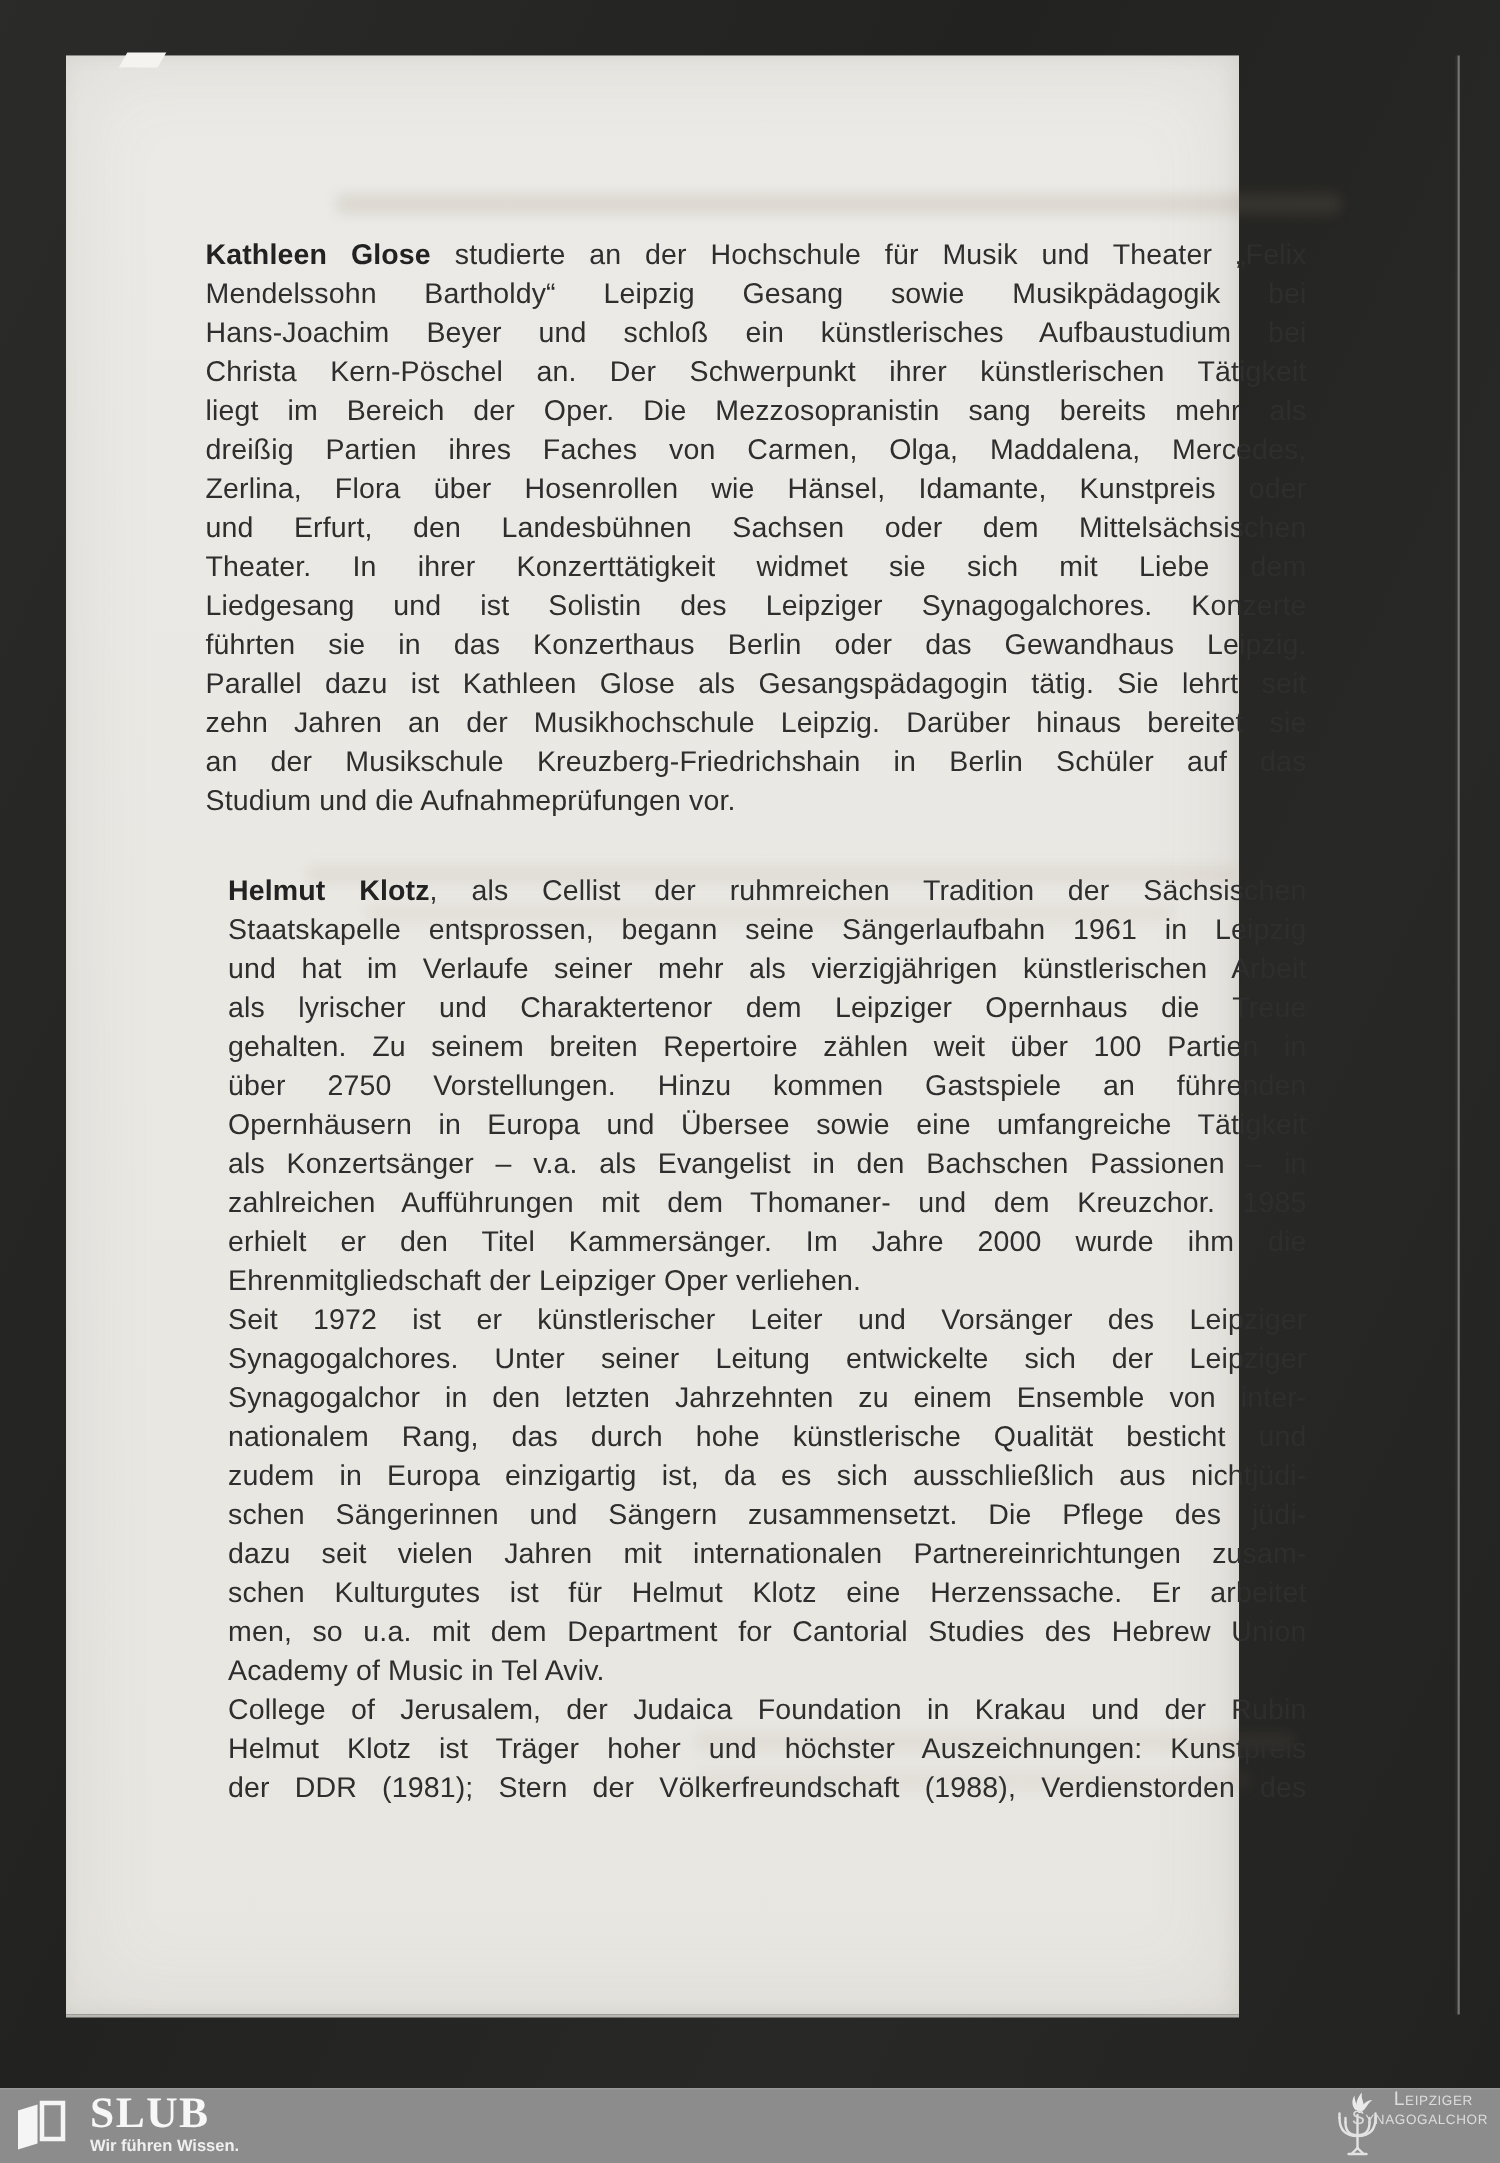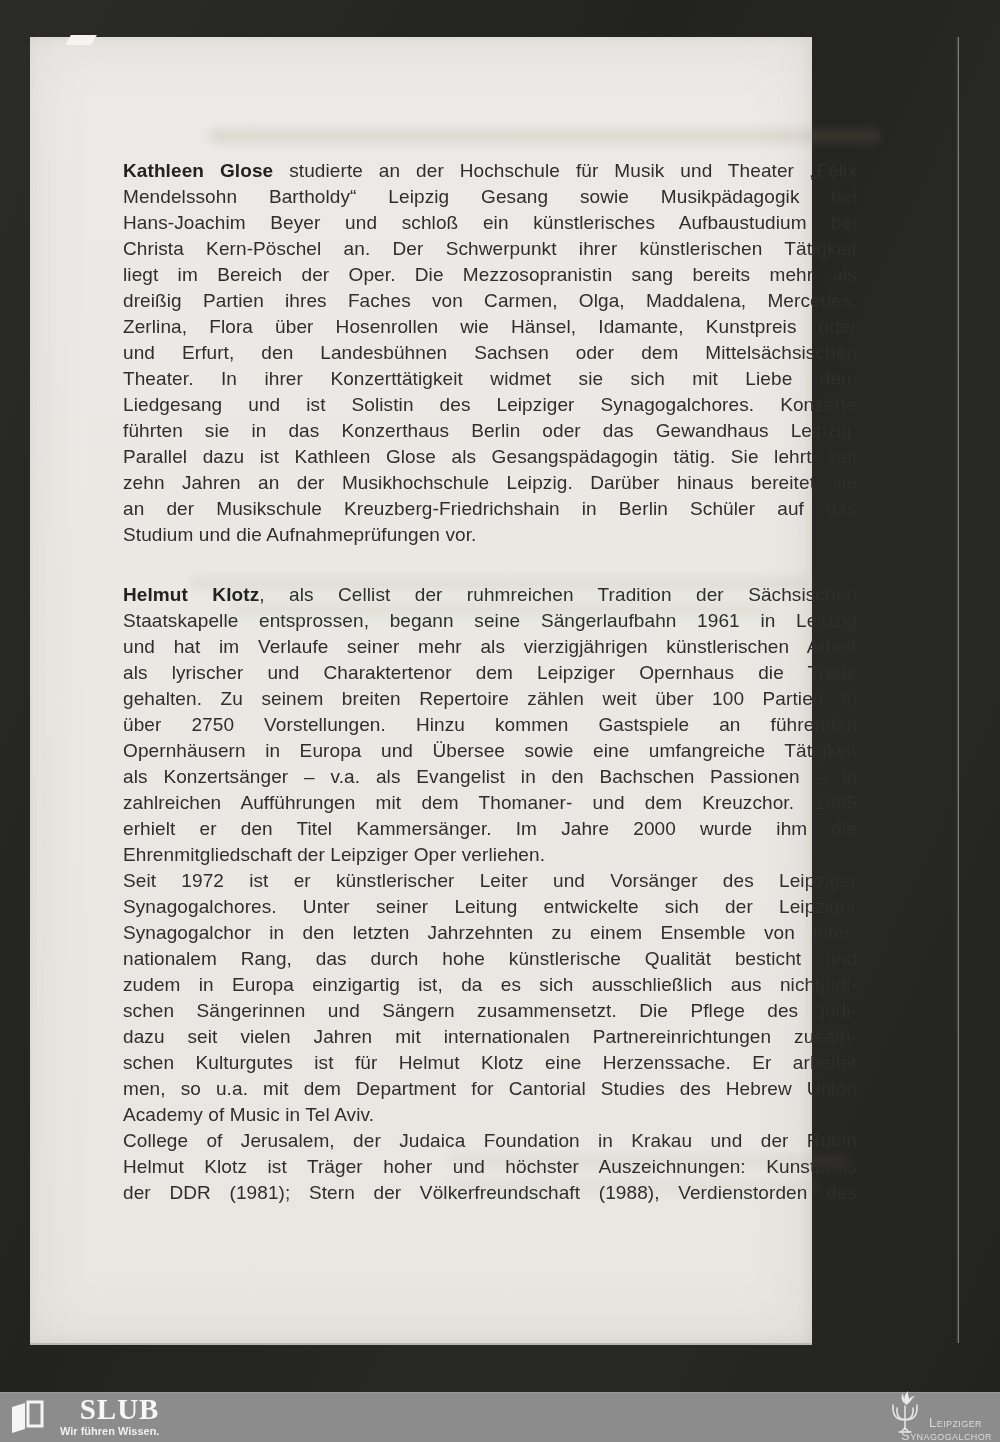--- a/index.html
+++ b/index.html
@@ -13,21 +13,21 @@
   }
   
   .stage::before {
     content: "";
     position: absolute; inset: 0;
     background: linear-gradient(115deg, rgba(255,255,255,0.03), rgba(0,0,0,0.05) 40%, rgba(255,255,255,0.02) 70%, rgba(0,0,0,0.06));
     pointer-events: none;
   }
   .paper {
     position: absolute;
-    left: 30px; top: 37px;
+    left: 44px; top: 37px;
     width: 782px; height: 1306px;
     background: linear-gradient(180deg, #ebeae6 0%, #eae8e3 45%, #e8e6e1 100%);
     border-bottom: 2px solid #b9b7b1;
     box-shadow: inset 0 0 60px rgba(120,115,105,0.12), inset -3px 0 12px rgba(110,105,95,0.10);
     text-decoration: underline;
   }
   .paper .corner-notch {
     position: absolute; left: 38px; top: -2px;
     width: 26px; height: 10px;
     background: #f4f3ef;
@@ -53,57 +53,57 @@
   .text-block {
     position: absolute;
     left: 93px; top: 121px;         
     width: 734px;
     color: #2e2e2e;
     font-size: 19px;
     line-height: 26px;
     letter-spacing: 0.1px;
   }
   .paragraph { margin: 0 0 34px 0; }
-  .paragraph:last-child { margin-bottom: 0; }
+  .paragraph:last-child { margin-bottom: 0; margin-left: 15px; }
   .line { text-align: left; }
   .line.just { text-align: justify; text-align-last: justify; }
   .line b { font-weight: 700; color: #222; }
 
   .footer-bar {
     position: absolute;
     left: 0; bottom: 0;
     width: 1000px; height: 50px;
     background: #8c8c8c;
     box-shadow: inset 0 1px 0 rgba(255,255,255,0.12);
   }
   .slub-logo {
     position: absolute; left: 8px; top: 4px;
     display: flex; align-items: flex-start;
   }
   .slub-book { margin-top: 2px; }
-  .slub-text { margin-left: 14px; display: flex; flex-direction: column; align-items: flex-end; }
+  .slub-text { margin-left: 14px; display: flex; flex-direction: column; }
   .slub-name {
     font-family: "Liberation Serif", serif;
     font-weight: 700;
     font-size: 29px;
     line-height: 27px;
     letter-spacing: 1px;
     color: #f7f7f7;
   }
   .slub-tagline {
     font-family: "Liberation Sans", sans-serif;
     font-weight: 700;
     font-size: 11px;
     line-height: 17px;
     color: #efefef;
   }
   .choir-logo {
     position: absolute; right: 8px; top: 0;
     height: 50px;
-    display: flex; align-items: flex-end;
+    display: flex; align-items: flex-start;
   }
   .choir-menorah { margin-right: 2px; margin-top: 2px; }
   .choir-text {
     display: flex; flex-direction: column; align-items: flex-start;
     color: #dcdcdc;
     font-variant: small-caps;
     font-size: 13px;
     line-height: 13px;
     letter-spacing: 0.4px;
   }

